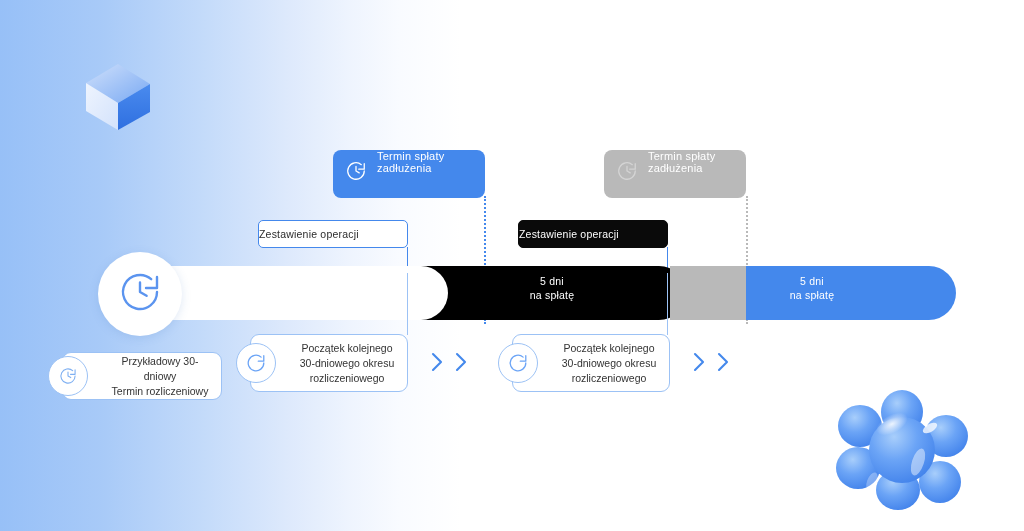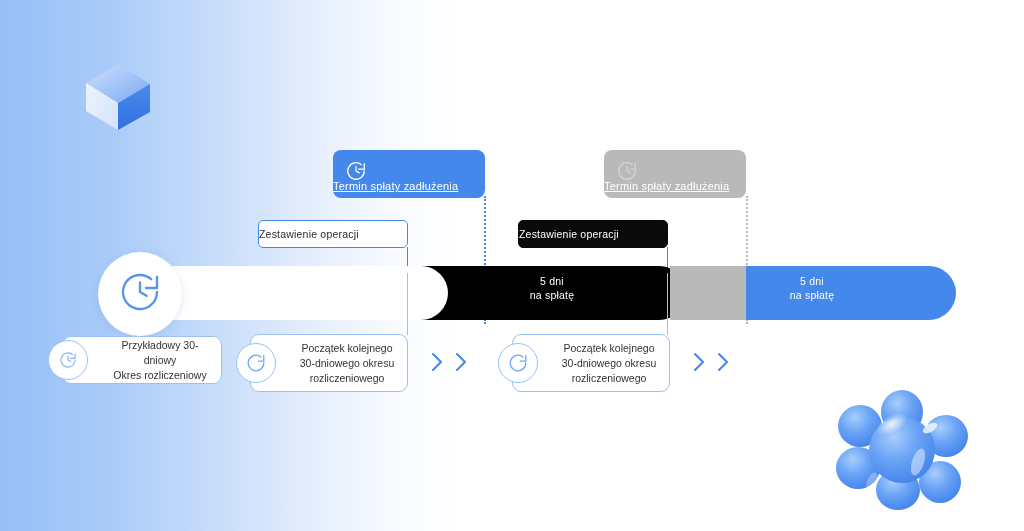--- a/index.html
+++ b/index.html
@@ -67,23 +67,23 @@
   }
 
   
   .dotted{position:absolute;width:0;border-left-width:2px;border-left-style:dotted;}
   .dotted-blue{left:484px;top:196px;height:128px;border-left-color:#4488ec;}
   .dotted-gray{left:746px;top:196px;height:128px;border-left-color:#b9b9b9;}
 
   
   .badge{
     position:absolute;height:42px;border-radius:8px;
-    display:flex;align-items:flex-end;
-    box-sizing:border-box;
-    font-size:11px;letter-spacing:.2px;color:#ffffff;text-decoration:underline;
+    display:flex;align-items:flex-start;
+    padding-left:44px;box-sizing:border-box;
+    font-size:11px;letter-spacing:.2px;color:#ffffff;
   }
   .badge-blue{left:333px;top:150px;width:152px;background:#4488ec;}
   .badge-blue-tail{
     position:absolute;left:333px;top:172px;width:152px;height:26px;background:#4488ec;
     border-bottom-left-radius:8px;border-bottom-right-radius:8px;
   }
   .badge-gray{left:604px;top:150px;width:142px;background:#b9b9b9;}
   .badge-gray-tail{
     position:absolute;left:604px;top:172px;width:142px;height:26px;background:#b9b9b9;
     border-bottom-left-radius:8px;border-bottom-right-radius:8px;
@@ -121,21 +121,21 @@
     margin-left:46px;margin-right:10px;
     font-size:10.5px;line-height:15px;color:#333333;text-align:center;width:100%;
   }
   .infocard-text span{display:block;}
   .infocard-icon{
     position:absolute;left:-15px;top:50%;transform:translateY(-50%);
     width:38px;height:38px;border-radius:50%;
     background:#ffffff;border:1.2px solid #9cc2f5;
     display:flex;align-items:center;justify-content:center;
   }
-  .card-a{left:62px;top:336px;width:160px;height:48px;}
+  .card-a{left:62px;top:352px;width:160px;height:48px;}
   .card-b{left:250px;top:334px;width:158px;height:58px;}
   .card-c{left:512px;top:334px;width:158px;height:58px;}
 
   .card-stem{position:absolute;width:0;border-left:1.2px solid #9cc2f5;}
   .stem-b{left:407px;top:273px;height:62px;}
   .stem-c{left:667px;top:273px;height:62px;}
 
   
   .chev{position:absolute;display:flex;gap:10px;align-items:center;}
   .chev-1{left:430px;top:350px;}
@@ -270,21 +270,21 @@
   <div class="infocard card-a">
     <span class="infocard-icon">
       <svg width="20" height="20" viewBox="0 0 24 24" fill="none" stroke="#7fb0f2" stroke-width="1.3" stroke-linecap="round" stroke-linejoin="round">
         <path d="M20.5 12a8.5 8.5 0 1 1-2.9-6.4"></path>
         <polyline points="20.5,4.5 20.5,10 15,10"></polyline>
         <path d="M12 7.2V12l3.3 1.9"></path>
       </svg>
     </span>
     <span class="infocard-text">
       <span>Przykładowy 30-dniowy</span>
-      <span>Okres rozliczeniowy</span>
+      <span>Termin rozliczeniowy</span>
     </span>
   </div>
 
   <div class="infocard card-b">
     <span class="infocard-icon">
       <svg width="22" height="22" viewBox="0 0 24 24" fill="none" stroke="#6ba4f6" stroke-width="1.4" stroke-linecap="round" stroke-linejoin="round">
         <path d="M20.5 12a8.5 8.5 0 1 1-2.9-6.4"></path>
         <polyline points="20.5,4 20.5,10 14.5,10"></polyline>
       </svg>
     </span>

